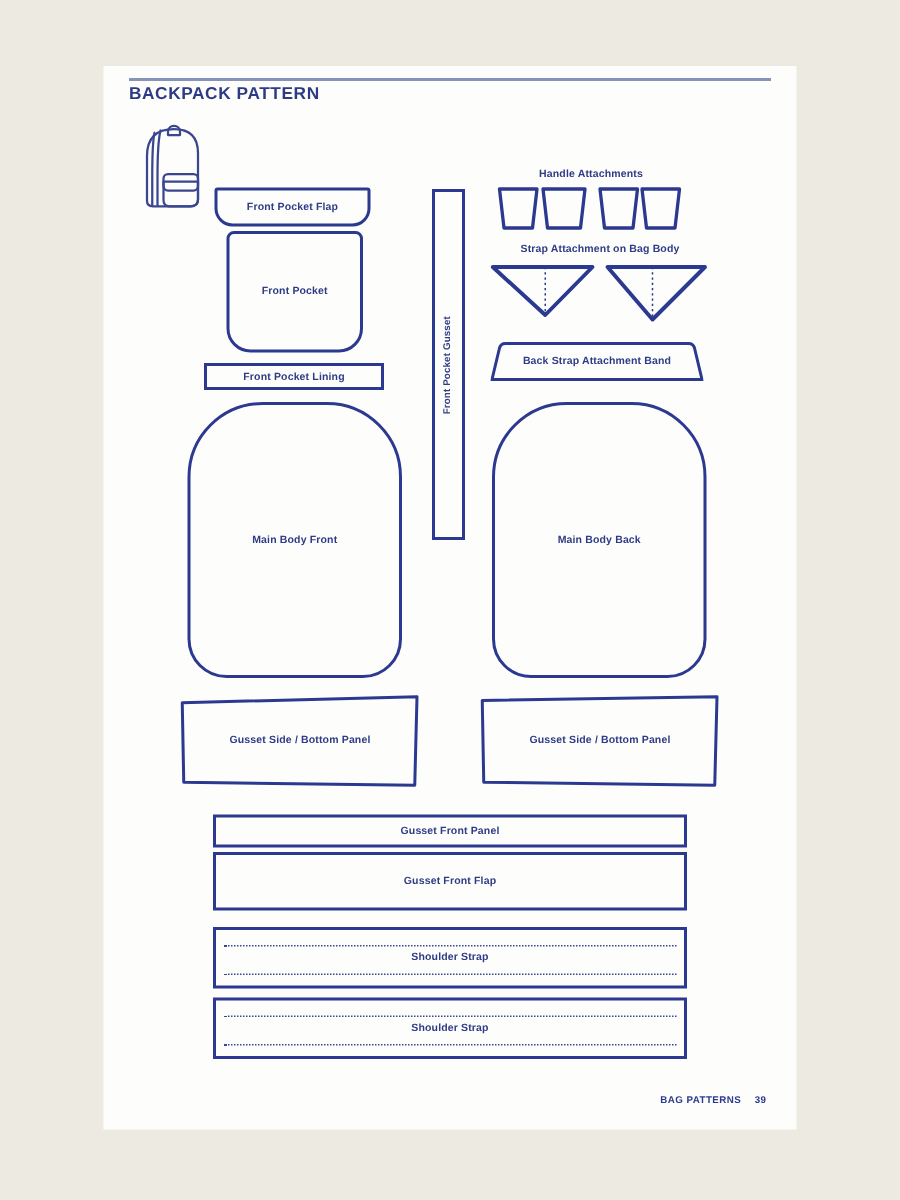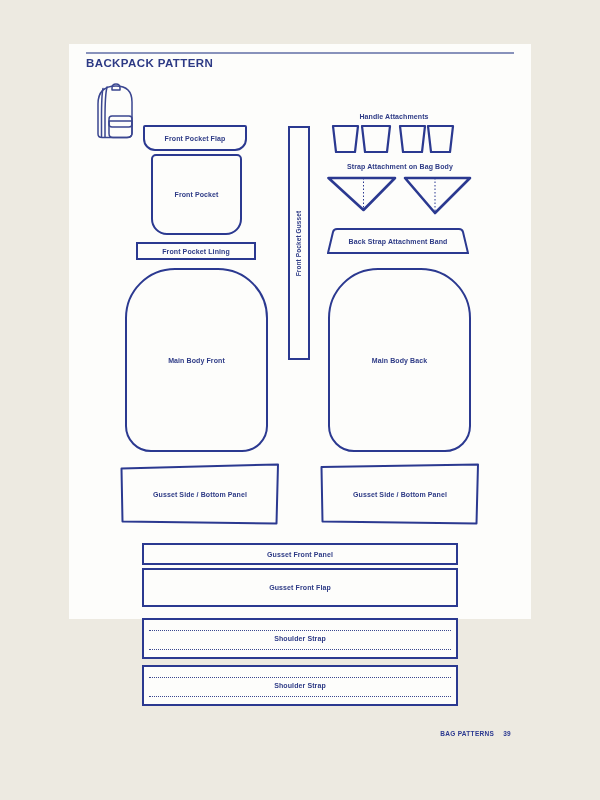--- a/index.html
+++ b/index.html
@@ -2,21 +2,21 @@
 <html><head>
 <meta charset="utf-8">
 <style>
   html,body{margin:0;padding:0;}
   body{
     width:600px;height:800px;position:relative;overflow:hidden;
     background:#edeae1;
     font-family:"Liberation Sans", sans-serif;
   }
   .page{
-    position:absolute;left:69px;top:44px;width:462px;height:575px;
+    position:absolute;left:69px;top:44px;width:462px;height:709px;
     background:#fdfdfb;
   }
   .toprule{
     position:absolute;left:17px;top:8px;width:428px;height:0;
     border-top:2px solid #8892bb;
   }
   .title{
     position:absolute;left:17px;top:13px;margin:0;
     font-size:11.5px;font-weight:bold;letter-spacing:0.4px;color:#2d3a85;
   }

